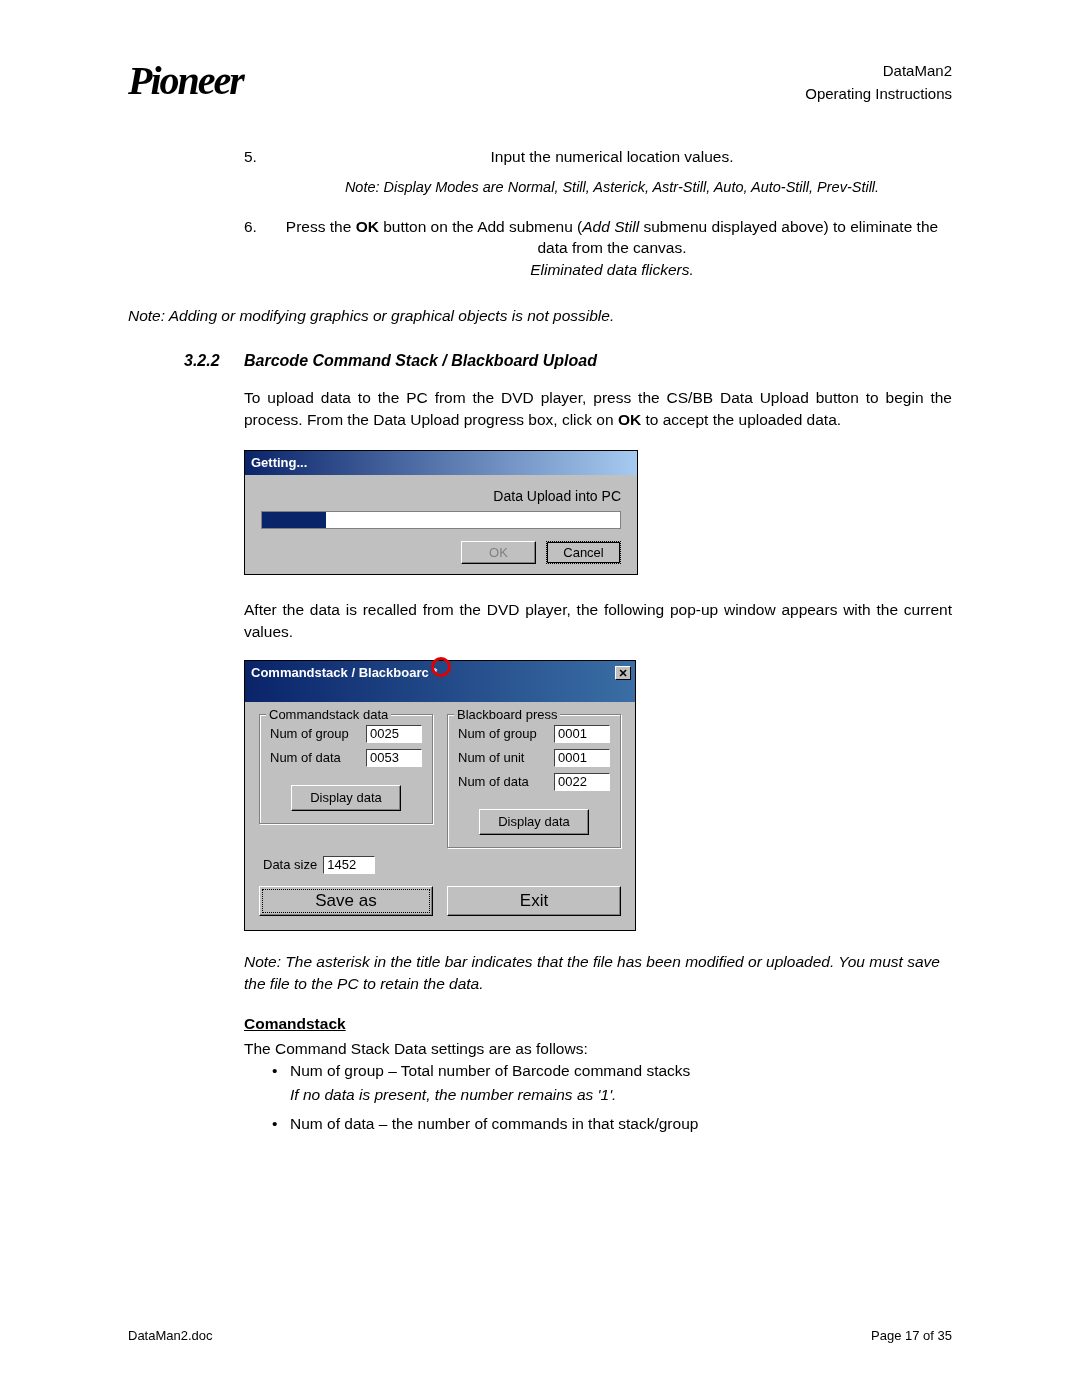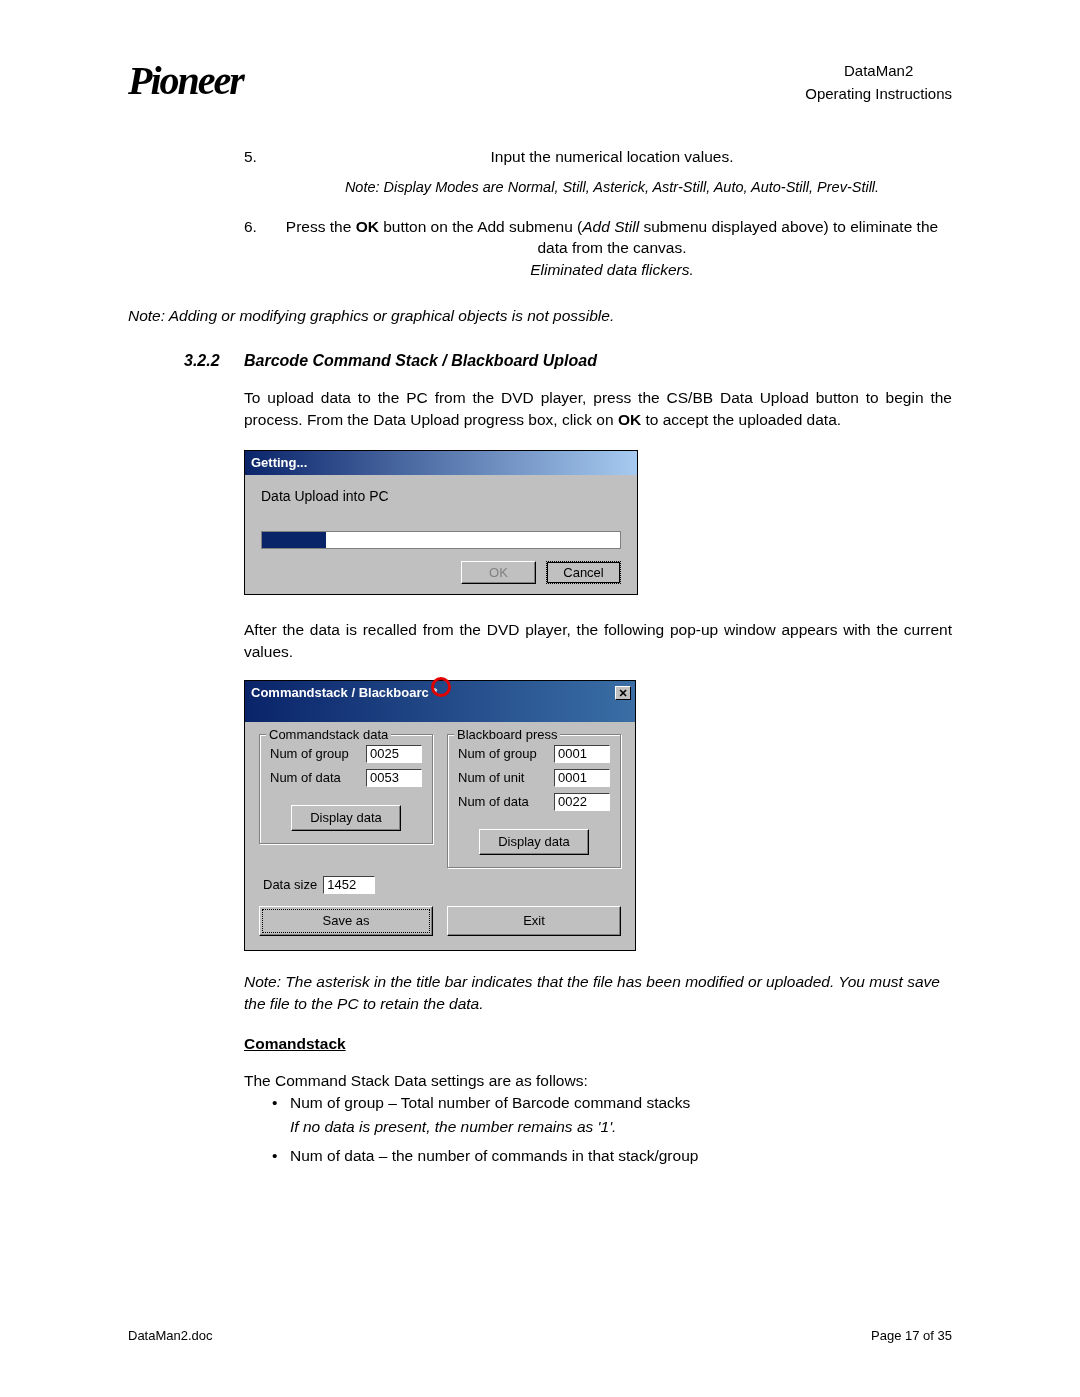--- a/index.html
+++ b/index.html
@@ -18,21 +18,21 @@
     padding: 60px 128px 40px 128px;
     position: relative;
   }
   .header {
     display: flex;
     justify-content: space-between;
     align-items: flex-start;
     margin-bottom: 36px;
   }
   .logo { width: 204px; }
-  .header-right { text-align: center; font-size: 15px; }
+  .header-right { text-align: right; font-size: 15px; }
   .header-right div:first-child { margin-bottom: 2px; }
   .content { padding-left: 116px; }
   .step { margin-bottom: 18px; }
   .step-row { display: flex; }
   .step-num { width: 28px; flex-shrink: 0; }
   .step-body { flex: 1; text-align: center; }
   .italic { font-style: italic; }
   .note1 { margin-top: 10px; font-style: italic; font-size: 14.5px; }
   .note-outer { padding-left: 0; margin-top: 24px; margin-bottom: 24px; font-style: italic; }
   .section-heading { display: flex; margin-bottom: 14px; font-weight: bold; font-style: italic; font-size: 16px; }
@@ -49,21 +49,21 @@
     font-family: "MS Sans Serif", Tahoma, sans-serif;
     font-size: 13px;
   }
   .dlg1-title {
     background: linear-gradient(to right, #0a246a, #a6caf0);
     color: #fff;
     padding: 3px 6px;
     font-weight: bold;
   }
   .dlg1-body { padding: 12px 16px 10px 16px; }
-  .dlg1-label { text-align: left; margin-bottom: 24px; font-size: 14px; }
+  .dlg1-label { text-align: right; margin-bottom: 4px; font-size: 14px; }
   .prog-outer { height: 18px; border: 1px solid #808080; background: #fff; margin-bottom: 12px; }
   .prog-fill { height: 100%; width: 18%; background: #0a246a; }
   .dlg1-btns { display: flex; justify-content: flex-end; gap: 10px; }
   .win-btn {
     min-width: 75px; height: 23px;
     border: 1px solid #000;
     border-top-color: #fff; border-left-color: #fff;
     background: #c0c0c0;
     font-size: 13px;
     text-align: center;
@@ -152,25 +152,25 @@
   .datasize-row { display: flex; align-items: center; gap: 6px; margin: 6px 0 12px 4px; font-size: 13px; }
   .datasize-row .sunken-input { width: 52px; }
   .dlg2-btns { display: flex; gap: 14px; }
   .big-btn {
     flex: 1; height: 30px;
     border: 1px solid #000;
     border-top-color: #fff; border-left-color: #fff;
     box-shadow: inset -1px -1px 0 #808080;
     text-align: center;
     line-height: 28px;
-    font-size: 13px;
+    font-size: 17px;
   }
   .big-btn.focused { outline: 1px dotted #000; outline-offset: -4px; }
   .note-asterisk { font-style: italic; margin-bottom: 18px; }
-  .subhead { font-weight: bold; text-decoration: underline; margin-bottom: 16px; }
+  .subhead { font-weight: bold; text-decoration: underline; margin-bottom: 4px; }
   .bullets { margin-left: 28px; }
   .bullet { display: flex; margin-bottom: 8px; }
   .bullet .dot { width: 18px; }
   .bullet .btext { flex: 1; }
   .bullet .btext .italic { display: block; margin-top: 2px; }
   .footer {
     position: absolute;
     bottom: 52px;
     left: 128px; right: 128px;
     display: flex;

